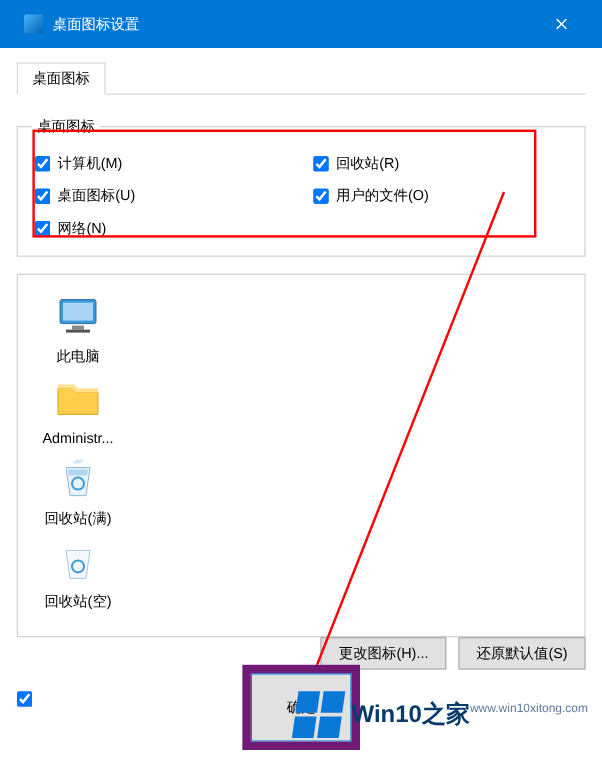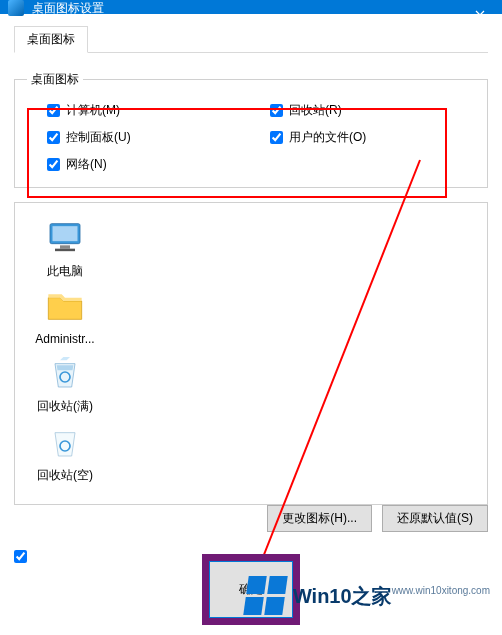--- a/index.html
+++ b/index.html
@@ -9,23 +9,24 @@
     font-size: 12px;
     background: #fff;
     width: 502px;
     height: 635px;
     overflow: hidden;
     position: relative;
   }
   .titlebar {
     background: #0078d7;
     color: #fff;
-    height: 14px;
+    height: 40px;
     display: flex;
-    padding: 0 8px;
+    align-items: center;
+    padding: 0 20px;
     position: relative;
   }
   .titlebar .sys-icon {
     width: 16px; height: 16px;
     background: linear-gradient(135deg,#4bb4ff,#0063b1);
     border-radius: 2px;
     margin-right: 8px;
     display:inline-block;
   }
   .titlebar .title { flex:1; font-size:12px; }
@@ -62,21 +63,21 @@
   fieldset.group legend {
     font-size:12px;
     padding: 0 4px;
     color:#000;
   }
   .check-grid {
     display:grid;
     grid-template-columns: 1fr 1fr;
     row-gap: 10px;
     column-gap: 20px;
-    padding: 4px 2px 2px 20px;
+    padding: 4px 2px 2px 2px;
   }
   .chk {
     display:flex;
     align-items:center;
     gap:6px;
     cursor:pointer;
     white-space:nowrap;
   }
   .chk input { margin:0; width:13px; height:13px; }
   .redbox {
@@ -199,21 +200,21 @@
       <label class="chk">
         <input type="checkbox" checked="" style="">
         <span>计算机(M)</span>
       </label>
       <label class="chk">
         <input type="checkbox" checked="" style="">
         <span>回收站(R)</span>
       </label>
       <label class="chk">
         <input type="checkbox" checked="" style="">
-        <span>控制面板(U)</span>
+        <span>桌面图标(U)</span>
       </label>
       <label class="chk">
         <input type="checkbox" checked="" style="">
         <span>用户的文件(O)</span>
       </label>
       <label class="chk">
         <input type="checkbox" checked="" style="">
         <span>网络(N)</span>
       </label>
     </div>

